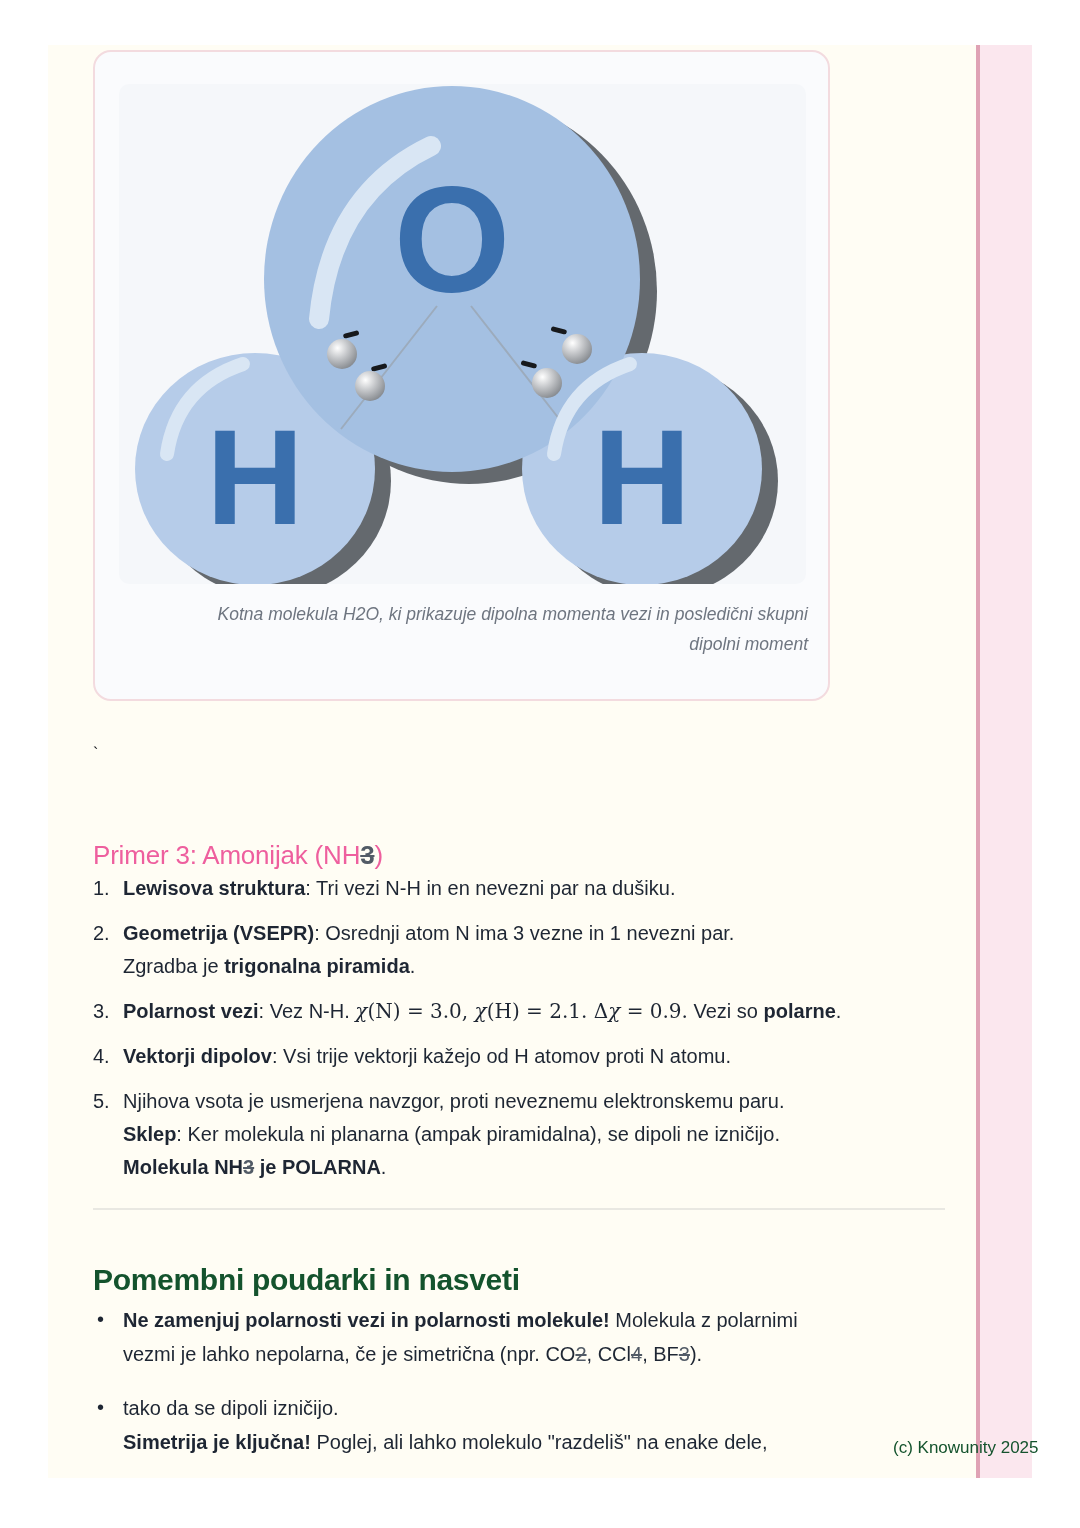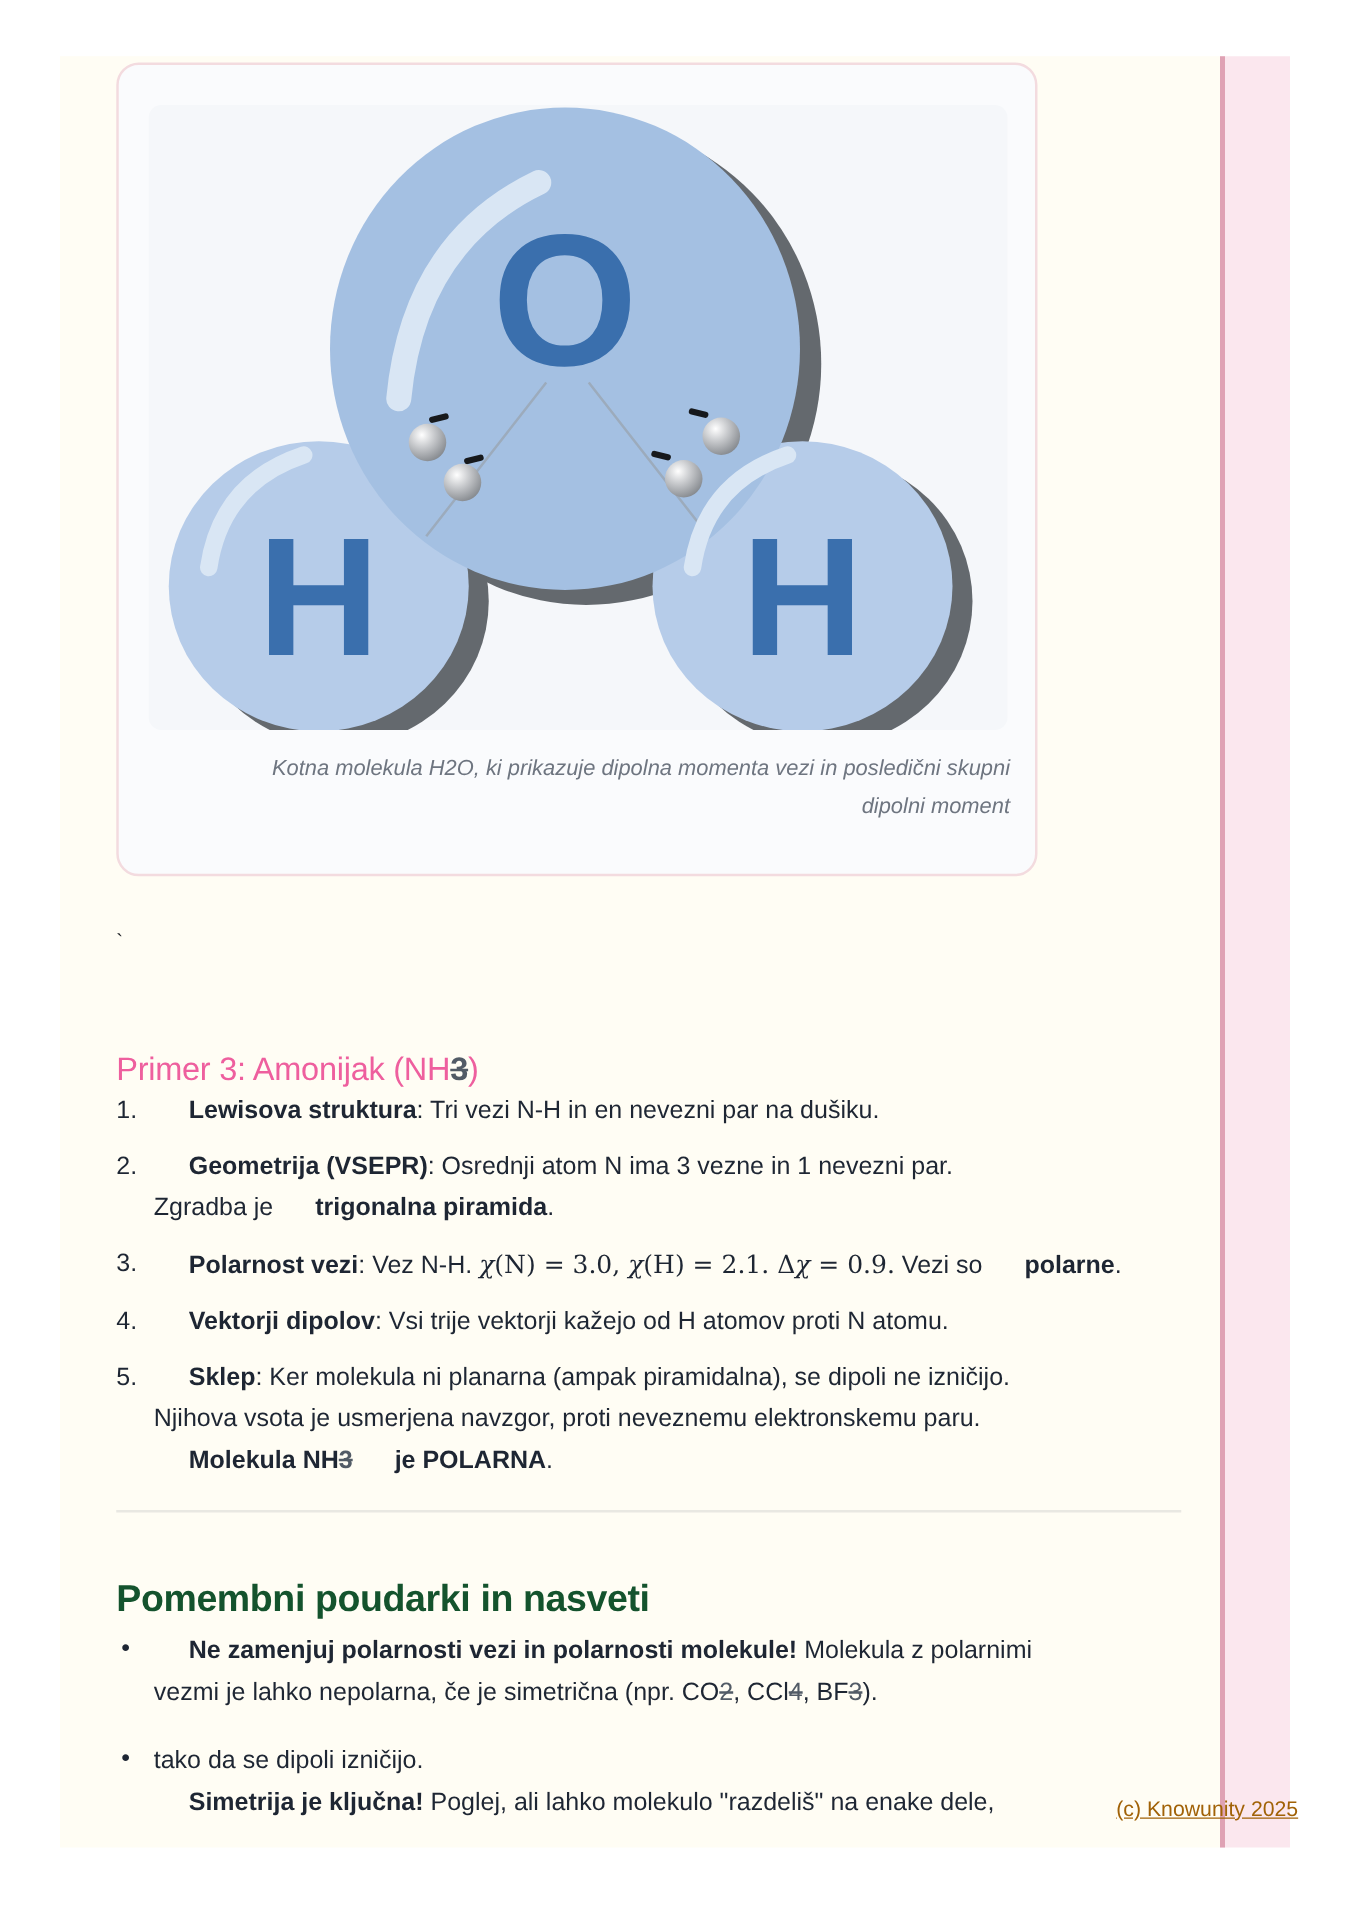--- a/index.html
+++ b/index.html
@@ -23,25 +23,25 @@
   .num-list{position:absolute;left:93px;top:872px;width:870px;font-size:20px;line-height:33px;}
   .num-list .li{position:relative;padding-left:30px;margin-bottom:12px;}
   .num-list .marker{position:absolute;left:0;top:0;}
 
   .bullet-list{position:absolute;left:93px;top:1303px;width:880px;font-size:20px;line-height:34px;}
   .bullet-list .li{position:relative;padding-left:30px;margin-bottom:20px;}
   .bullet-list .marker{position:absolute;left:4px;top:-1px;}
 
   .divider{position:absolute;left:93px;top:1208px;width:852px;border-top:2px solid #e9e8e2;}
 
-  .watermark{position:absolute;left:893px;top:1438px;font-size:17px;color:#a16207;z-index:5;text-decoration:underline;}
+  .watermark{position:absolute;left:893px;top:1438px;font-size:17px;color:#14532d;z-index:5;}
 
   
   .seg-n{font-weight:400;}
-  .seg-b{font-weight:700;margin-left:28px;}
+  .seg-b{font-weight:700;}
   .seg-x{color:#525b66;text-decoration:line-through;}
   .seg-bx{font-weight:700;color:#525b66;text-decoration:line-through;}
   .seg-m{font-family:"DejaVu Serif","Liberation Serif",serif;font-size:20px;}
   .seg-mi{font-family:"DejaVu Serif","Liberation Serif",serif;font-size:20px;font-style:italic;}
   .line{display:block;}
 </style>
 </head>
 <body>
 
 <div class="cream-page"></div>
@@ -122,22 +122,22 @@
     </div>
     <div class="li">
       <span class="marker">4.</span>
       <div>
           <div class="line"><span class="seg-b">Vektorji dipolov</span><span class="seg-n">: Vsi trije vektorji kažejo od H atomov proti N atomu.</span></div>
         </div>
     </div>
     <div class="li">
       <span class="marker">5.</span>
       <div>
+          <div class="line"><span class="seg-n">Njihova vsota je usmerjena navzgor, proti neveznemu elektronskemu paru.</span></div>
           <div class="line"><span class="seg-b">Sklep</span><span class="seg-n">: Ker molekula ni planarna (ampak piramidalna), se dipoli ne izničijo.</span></div>
-          <div class="line"><span class="seg-n">Njihova vsota je usmerjena navzgor, proti neveznemu elektronskemu paru.</span></div>
           <div class="line"><span class="seg-b">Molekula NH</span><span class="seg-bx">3</span><span class="seg-b"> je POLARNA</span><span class="seg-n">.</span></div>
         </div>
     </div>
   </div>
 
   <div class="divider"></div>
 
   <h2 class="h-tips">Pomembni poudarki in nasveti</h2>
 
   <div class="bullet-list">

